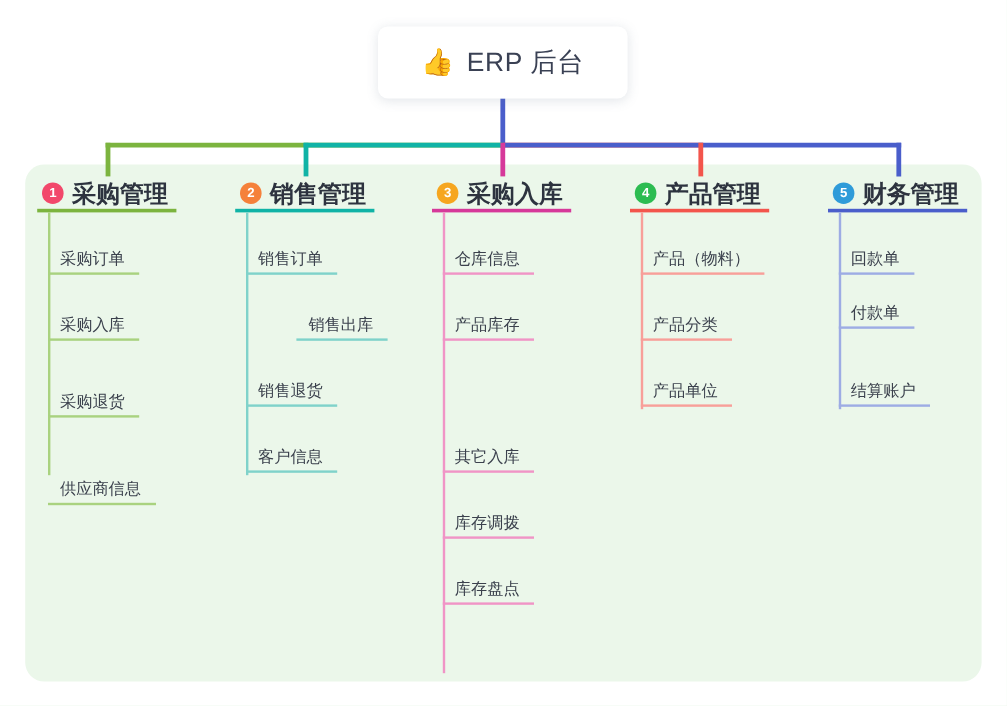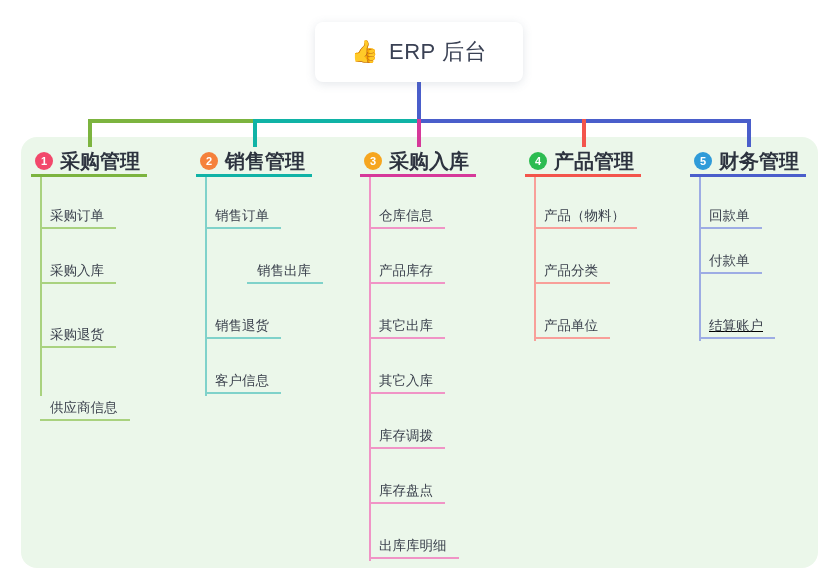--- a/index.html
+++ b/index.html
@@ -111,34 +111,28 @@
           <span class="branch-badge" style="background: rgb(246, 166, 31);">3</span>
           <span class="branch-title">采购入库</span>
         </div>
         <div class="branch-vline" style="background: rgb(240, 148, 198); height: 384px;"></div>
         <div class="child-node" style="top: 53px; border-bottom-color: rgb(240, 148, 198);">
           <span class="child-label">仓库信息</span>
         </div>
         <div class="child-node" style="top: 108px; border-bottom-color: rgb(240, 148, 198);">
           <span class="child-label">产品库存</span>
         </div>
-        <div class="child-node" style="top: 163px; border-bottom-color: rgb(240, 148, 198);">
-          <span class="child-label">其它出库</span>
-        </div>
         <div class="child-node" style="top: 218px; border-bottom-color: rgb(240, 148, 198); justify-content: center;">
           <span class="child-label">其它入库</span>
         </div>
         <div class="child-node" style="top: 273px; border-bottom-color: rgb(240, 148, 198);">
           <span class="child-label">库存调拨</span>
         </div>
         <div class="child-node" style="top: 328px; border-bottom-color: rgb(240, 148, 198);">
           <span class="child-label">库存盘点</span>
-        </div>
-        <div class="child-node" style="top: 383px; border-bottom-color: rgb(240, 148, 198);">
-          <span class="child-label">出库库明细</span>
         </div>
       </div>
       <div class="branch-column" style="left: 525px;">
         <div class="branch-header" style="width: 112px; border-bottom-color: rgb(243, 85, 76);">
           <span class="branch-badge" style="background: rgb(44, 188, 81);">4</span>
           <span class="branch-title">产品管理</span>
         </div>
         <div class="branch-vline" style="background: rgb(248, 159, 153); height: 164px;"></div>
         <div class="child-node" style="top: 53px; border-bottom-color: rgb(248, 159, 153);">
           <span class="child-label">产品（物料）</span>
@@ -155,18 +149,18 @@
           <span class="branch-badge" style="background: rgb(47, 155, 217);">5</span>
           <span class="branch-title">财务管理</span>
         </div>
         <div class="branch-vline" style="background: rgb(157, 172, 228); height: 164px;"></div>
         <div class="child-node" style="top: 53px; border-bottom-color: rgb(157, 172, 228);">
           <span class="child-label">回款单</span>
         </div>
         <div class="child-node" style="top: 98px; border-bottom-color: rgb(157, 172, 228); justify-content: center;">
           <span class="child-label">付款单</span>
         </div>
-        <div class="child-node" style="top: 163px; border-bottom-color: rgb(157, 172, 228); text-decoration: underline;">
+        <div class="child-node" style="top: 163px; border-bottom-color: rgb(157, 172, 228);">
           <span class="child-label">结算账户</span>
         </div>
       </div>
     </div>
 </div>
 
 </body></html>

